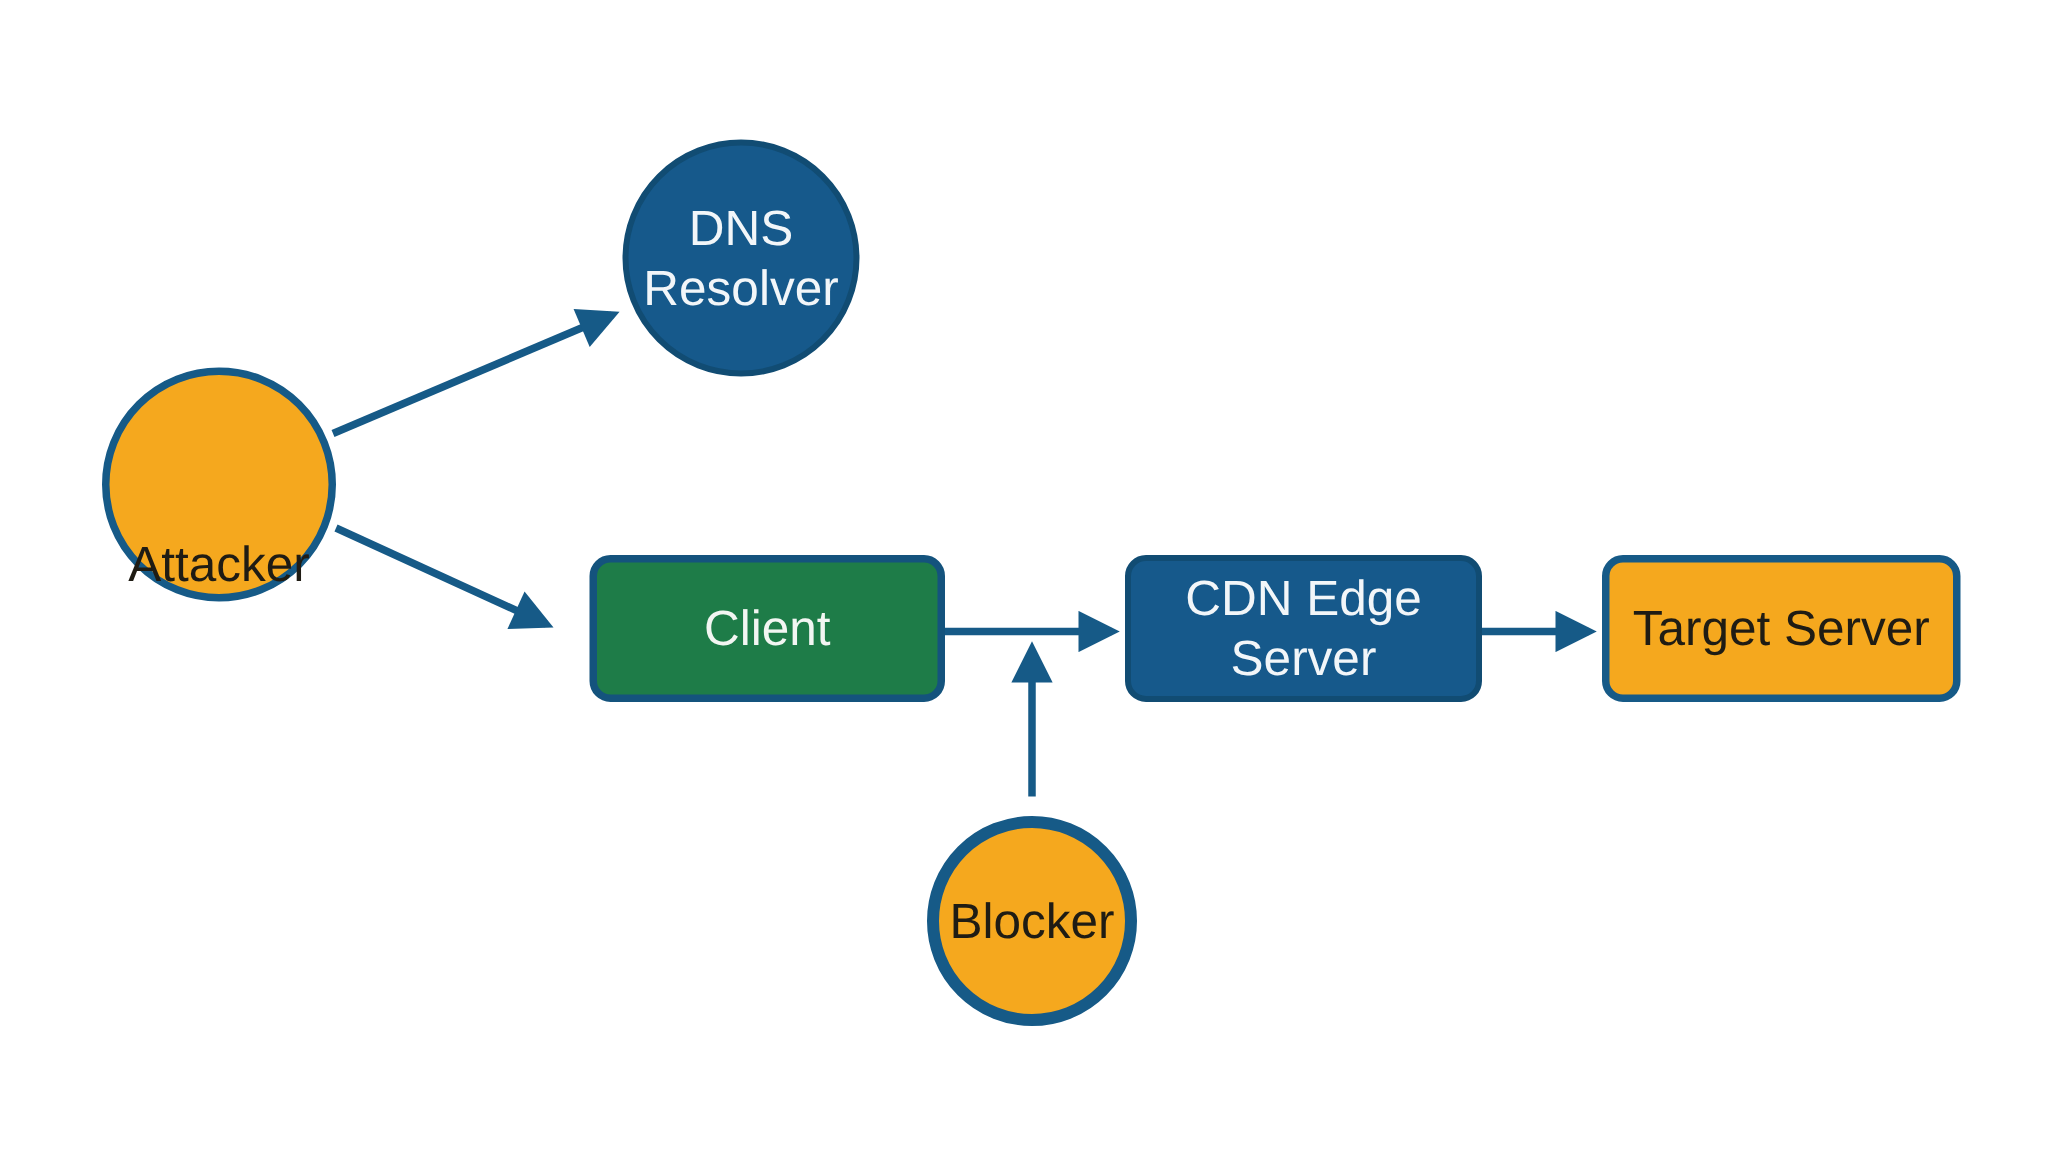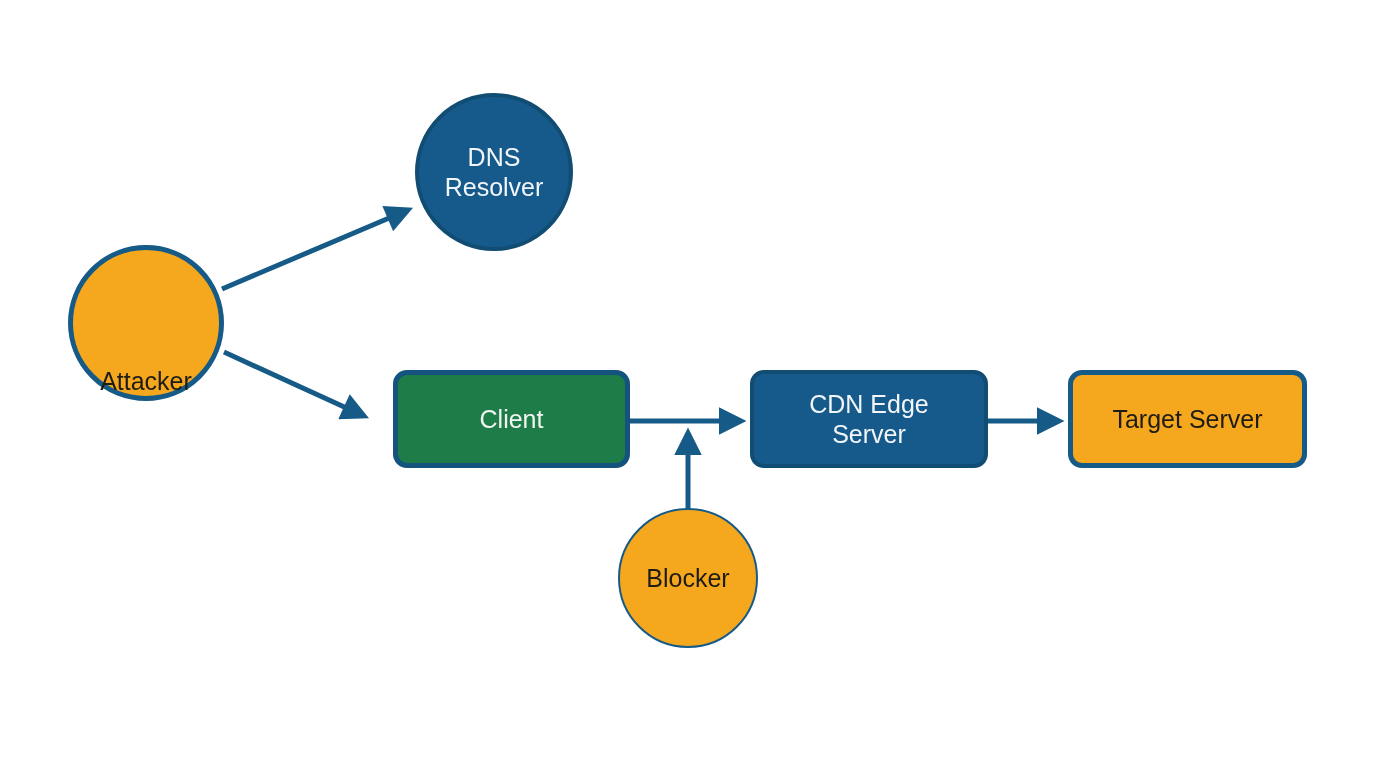--- a/index.html
+++ b/index.html
@@ -25,21 +25,21 @@
   }
   .node {
     position: absolute;
     display: flex;
     align-items: center;
     justify-content: center;
     text-align: center;
     box-sizing: border-box;
     white-space: pre-line;
     line-height: 1.22;
-    font-size: 25px;
+    font-size: 33px;
   }
   .node.circle { border-radius: 50%; }
   .node.rect   { border-radius: 14px; }
 
   .node-dns {
     left: 415px; top: 93px;
     width: 158px; height: 158px;
     border: 4px solid #114c73;
   }
   .node-attacker {
@@ -57,23 +57,23 @@
     left: 750px; top: 370px;
     width: 238px; height: 98px;
     border: 4px solid #114c73;
   }
   .node-target {
     left: 1068px; top: 370px;
     width: 239px; height: 98px;
     border: 5px solid #165a87;
   }
   .node-blocker {
-    left: 618px; top: 508px;
+    left: 618px; top: 544px;
     width: 140px; height: 140px;
-    border: 2px solid #ef4444;
+    border: 8px solid #ef4444;
   }
 </style>
 </head>
 <body>
 
 <div class="diagram">
 
   <svg class="edges-layer" width="1376" height="768" viewBox="0 0 1376 768" xmlns="http://www.w3.org/2000/svg">
     <defs>
       <marker id="arrowhead" viewBox="0 0 10 10" refX="8" refY="5" markerWidth="6.5" markerHeight="5.5" orient="auto-start-reverse">

